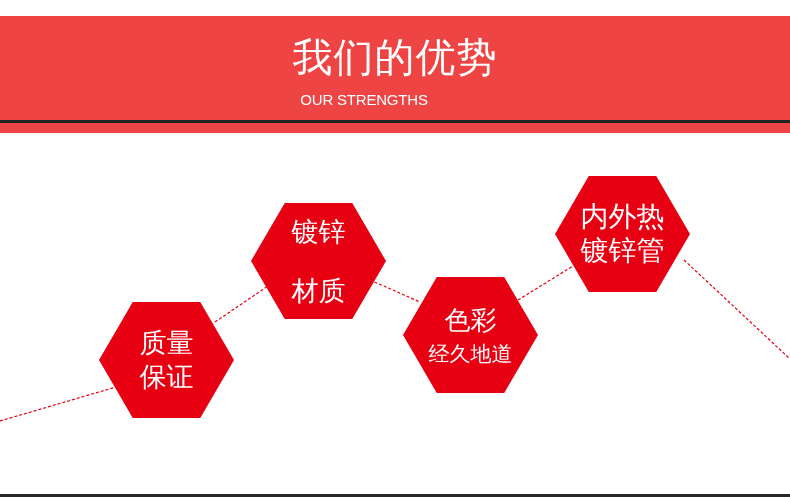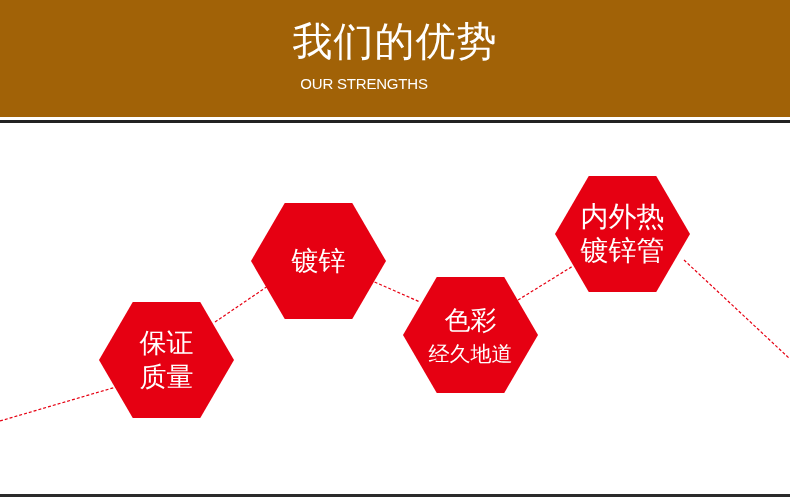--- a/index.html
+++ b/index.html
@@ -2,22 +2,22 @@
 <html><head>
 <meta charset="utf-8">
 <style>
   html, body { margin: 0; padding: 0; }
   body {
     width: 790px; height: 497px; position: relative; overflow: hidden;
     background: #ffffff;
     font-family: "DejaVu Sans", "Liberation Sans", sans-serif;
   }
   .header {
-    position: absolute; left: 0; top: 0; width: 790px; height: 117px;
-    background: #a16207;
+    position: absolute; left: 0; top: 16px; width: 790px; height: 117px;
+    background: #ef4444;
   }
   .header-title {
     position: absolute; left: 0; top: 16px; width: 790px; text-align: center;
     color: #ffffff; font-size: 40px; line-height: 50px; letter-spacing: 1px;
   }
   .header-subtitle {
     position: absolute; left: 0; top: 74px; width: 728px; text-align: center;
     color: #ffffff; font-family: "Liberation Sans", sans-serif;
     font-size: 15px; line-height: 20px; letter-spacing: -0.2px;
   }
@@ -54,26 +54,27 @@
   <g stroke="#e60012" stroke-width="1.2" stroke-dasharray="3,2" fill="none">
     <line x1="0" y1="421" x2="116" y2="387"></line>
     <line x1="215" y1="322" x2="268" y2="286"></line>
     <line x1="370" y1="280" x2="420" y2="302"></line>
     <line x1="518" y1="300" x2="573" y2="266"></line>
     <line x1="684" y1="260" x2="790" y2="359"></line>
   </g>
 </svg>
 
 <div class="hex" style="left:99px; top:302px;">
+  <div class="line">质量</div>
   <div class="line">保证</div>
-  <div class="line">质量</div>
 </div>
 
 <div class="hex" style="left:251px; top:203px;gap:25px;">
   <div class="line">镀锌</div>
+  <div class="line">材质</div>
 </div>
 
 <div class="hex" style="left:403px; top:277px;text-align:center;">
   <div class="line" style="font-size:26px; line-height:38px;">色彩</div>
   <div class="line small">经久地道</div>
 </div>
 
 <div class="hex" style="left:555px; top:176px;">
   <div class="line big">内外热</div>
   <div class="line big">镀锌管</div>

